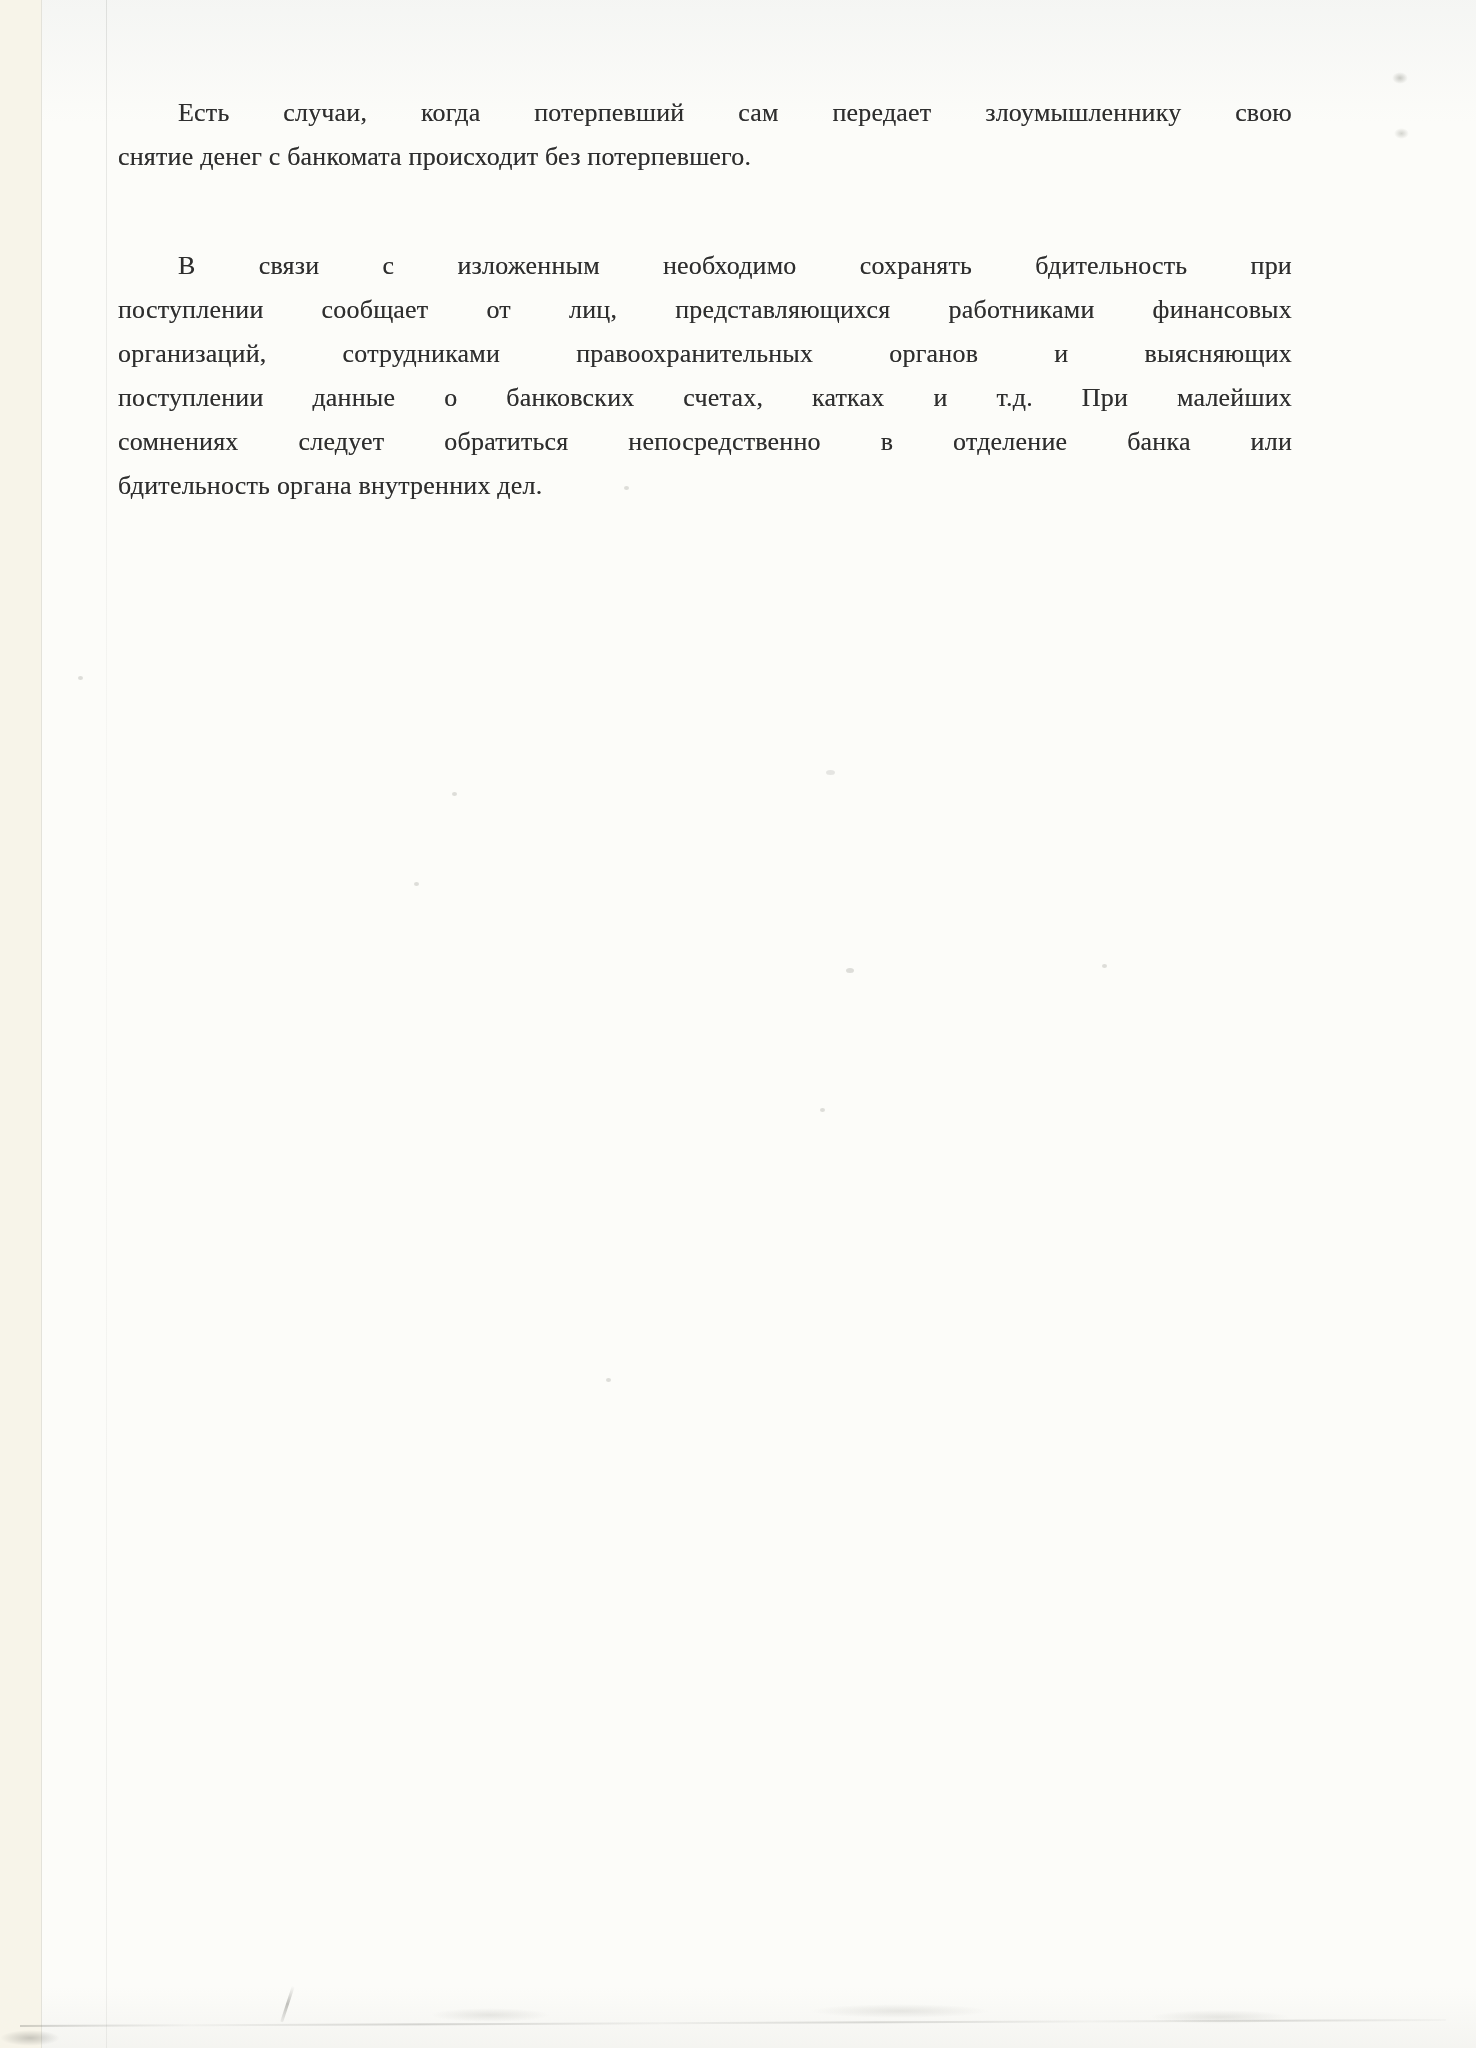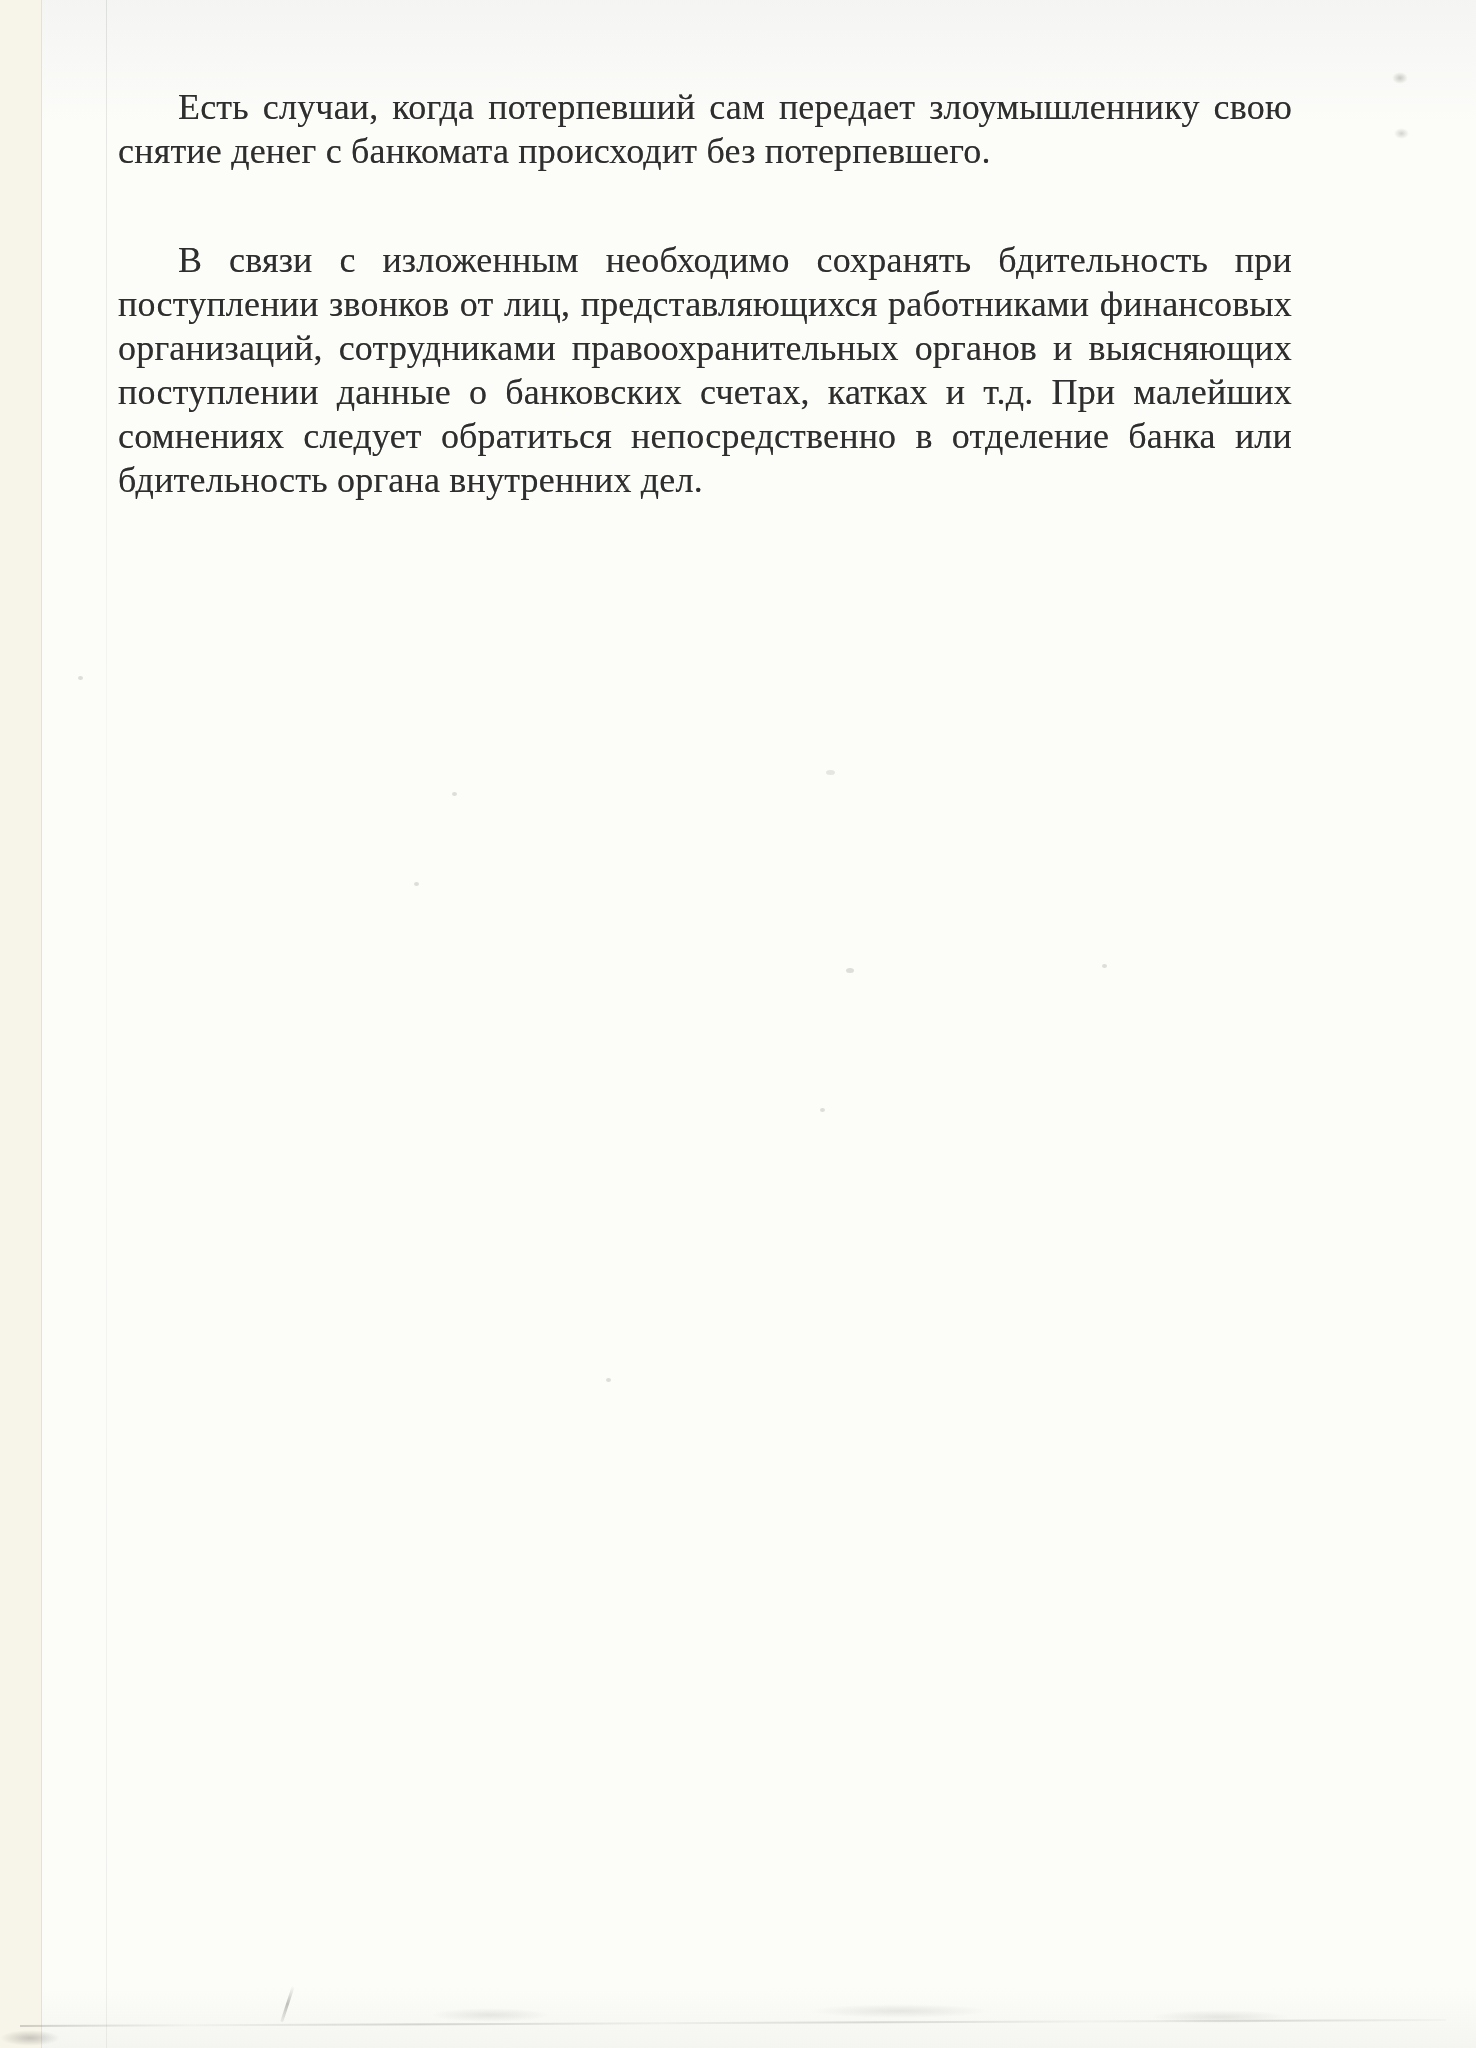--- a/index.html
+++ b/index.html
@@ -40,23 +40,23 @@
   .crease-vertical {
     position: absolute;
     left: 106px; top: 0; bottom: 0;
     width: 1px;
     background: linear-gradient(180deg, rgba(170,172,168,0.30), rgba(170,172,168,0.05) 40%, rgba(170,172,168,0.18));
   }
 
   .text-block {
     position: absolute;
     left: 118px;
-    top: 85px;
+    top: 91px;
     width: 1174px;
-    font-size: 36px;
+    font-size: 26px;
     line-height: 44px;
     color: #2e2e2e;
     letter-spacing: 0.2px;
     text-shadow: 0 0 0.6px rgba(46,46,46,0.55);
   }
 
   .paragraph { margin: 0; }
   .paragraph + .paragraph { margin-top: 65px; }
 
   .line {
@@ -127,21 +127,21 @@
   <div class="edge-strip"></div>
   <div class="crease-vertical"></div>
 
   <div class="text-block" id="text-block">
       <div class="paragraph">
         <div class="line indent">Есть случаи, когда потерпевший сам передает злоумышленнику свою</div>
         <div class="line no-justify">снятие денег с банкомата происходит без потерпевшего.</div>
       </div>
       <div class="paragraph">
         <div class="line indent">В связи с изложенным необходимо сохранять бдительность при</div>
-        <div class="line">поступлении звонков от лиц, представляющихся работниками финансовых</div>
+        <div class="line">поступлении сообщает от лиц, представляющихся работниками финансовых</div>
         <div class="line">организаций, сотрудниками правоохранительных органов и выясняющих</div>
         <div class="line">поступлении данные о банковских счетах, катках и т.д. При малейших</div>
         <div class="line">сомнениях следует обратиться непосредственно в отделение банка или</div>
         <div class="line no-justify">бдительность органа внутренних дел.</div>
       </div>
     </div>
 
   <div class="mark mark-smudge-top-1"></div>
   <div class="mark mark-smudge-top-2"></div>
 

